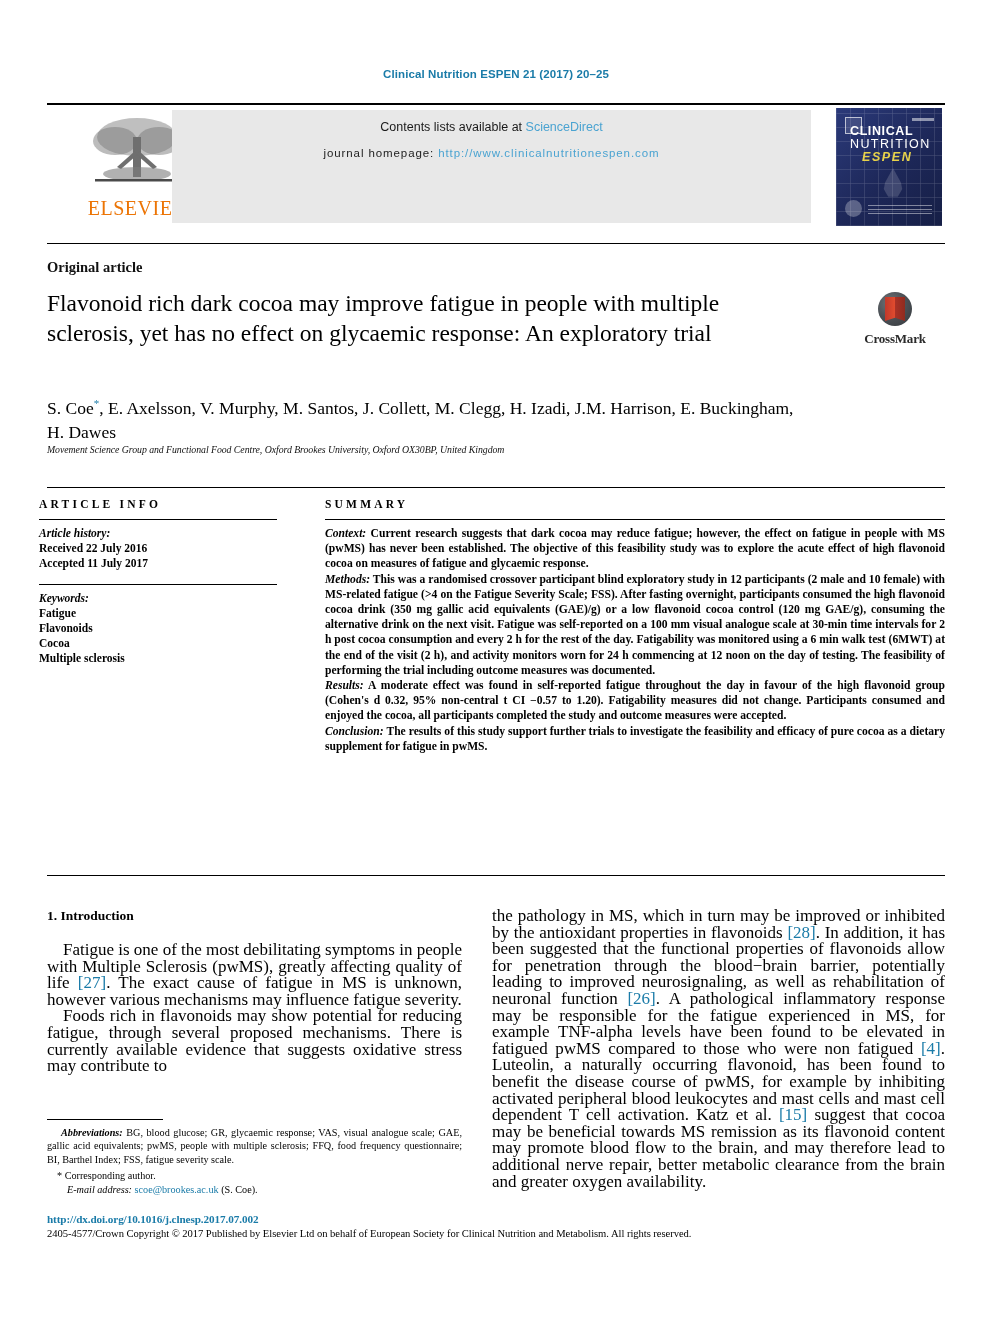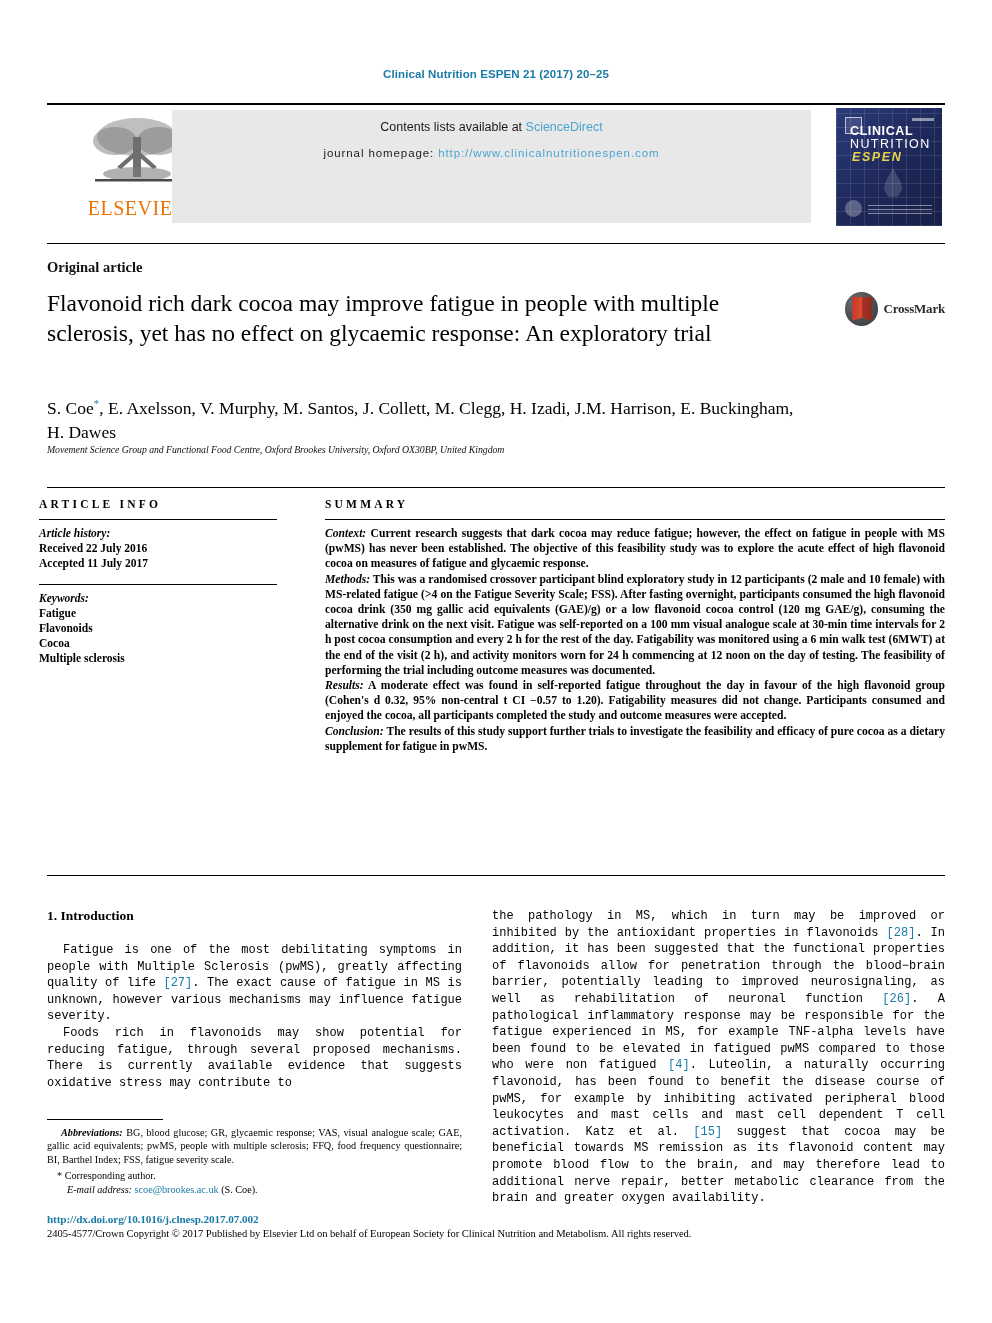--- a/index.html
+++ b/index.html
@@ -138,21 +138,21 @@
     font-size: 12.5px;
     font-weight: bold;
     letter-spacing: .6px;
     line-height: 13px;
   }
   .cover-title .l2 { font-weight: normal; letter-spacing: 1.4px; }
   .cover-title .l3 {
     color: #e8d24a;
     font-style: italic;
     letter-spacing: 1.6px;
-    padding-left: 2px;
+    padding-left: 12px;
   }
   .cover-drop {
     position: absolute;
     left: 46px;
     bottom: 28px;
     width: 22px;
     height: 30px;
     background: rgba(255,255,255,.16);
     border-radius: 50% 50% 50% 50% / 62% 62% 38% 38%;
     transform: rotate(0deg);
@@ -224,20 +224,21 @@
     position: absolute;
     left: 845px;
     top: 292px;
     width: 100px;
     height: 40px;
   }
   .crossmark-badge {
     display: flex;
     align-items: center;
     gap: 5px;
+    flex-direction: column;
   }
   .cm-circle {
     width: 34px;
     height: 34px;
     border-radius: 50%;
     background: radial-gradient(circle at 35% 32%, #6e7378 0%, #4d5257 45%, #34383c 100%);
     position: relative;
   }
   .cm-book {
     position: absolute;
@@ -366,22 +367,22 @@
     top: 908px;
     width: 453px;
   }
   .h2 {
     font-family: "Liberation Serif", serif;
     font-size: 13.5px;
     font-weight: bold;
     margin: 0 0 18px 0;
   }
   .body-p {
-    font-family: Liberation Mono, monospace;
-    font-size: 12px;
+    font-family: Liberation Serif, serif;
+    font-size: 17px;
     line-height: 16.6px;
     text-align: justify;
     margin: 0;
     text-indent: 16px;
     color: #000;
   }
   .body-p + .body-p { margin-top: 0; }
   .ref {
     color: #1a7ba8;
   }

